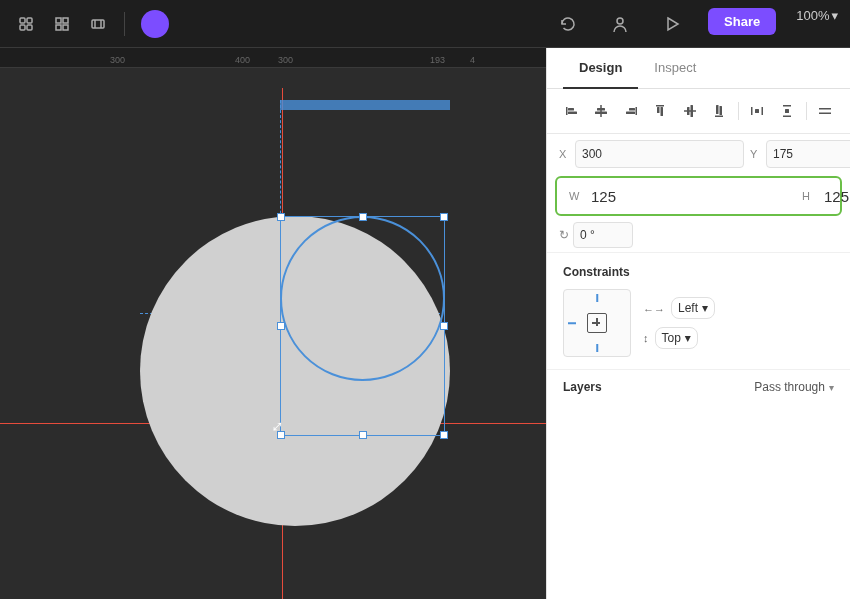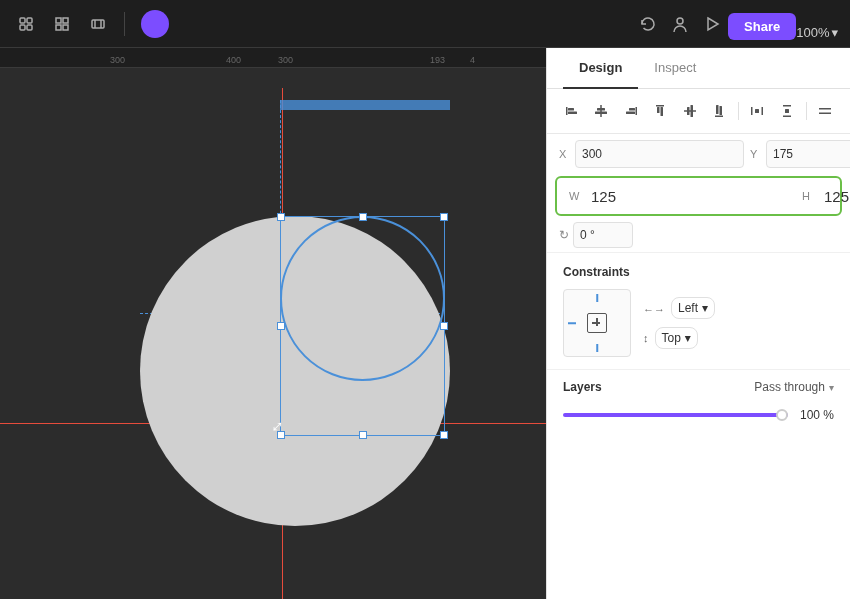--- a/index.html
+++ b/index.html
@@ -29,21 +29,21 @@
       margin: 0 4px;
     }
     .toolbar-logo {
       width: 28px; height: 28px;
       background: #7c4dff;
       border-radius: 50%;
       margin: 0 4px;
     }
     .toolbar-spacer { flex: 1; }
     .toolbar-right {
-      display: flex; align-items: flex-end; gap: 0;
+      display: flex; align-items: flex-start; gap: 20px;
     }
     .toolbar-btn-icon {
       width: 32px; height: 32px;
       display: flex; align-items: center; justify-content: center;
       color: #aaa;
       cursor: pointer;
     }
     .share-btn {
       background: #7c4dff;
       color: white;
@@ -580,21 +580,21 @@
     </div>
   </div>
 </div>
 
 <div class="main">
 
   <div class="canvas-area">
 
     <div class="ruler-h">
       <span class="ruler-mark" style="left:110px">300</span>
-      <span class="ruler-mark" style="left:226px">400</span>
+      <span class="ruler-mark" style="left:235px">400</span>
       <span class="ruler-mark" style="left:278px">300</span>
       <span class="ruler-mark" style="left:430px">193</span>
       <span class="ruler-mark" style="left:470px">4</span>
     </div>
 
     <div class="canvas-content">
 
       <div class="red-h"></div>
       <div class="red-v"></div>
 
@@ -756,22 +756,16 @@
     </div>
 
     <div class="layers-row">
       <span class="layers-label">Layers</span>
       <div class="layers-mode">
         <span>Pass through</span>
         <span class="layers-mode-chevron">▾</span>
       </div>
     </div>
 
-    <div class="opacity-row">
-      <div class="opacity-slider">
-        <div class="opacity-thumb"></div>
-      </div>
-      <span class="opacity-value">100 %</span>
-    </div>
 
 
   </div>
 </div>
 
 </body></html>

